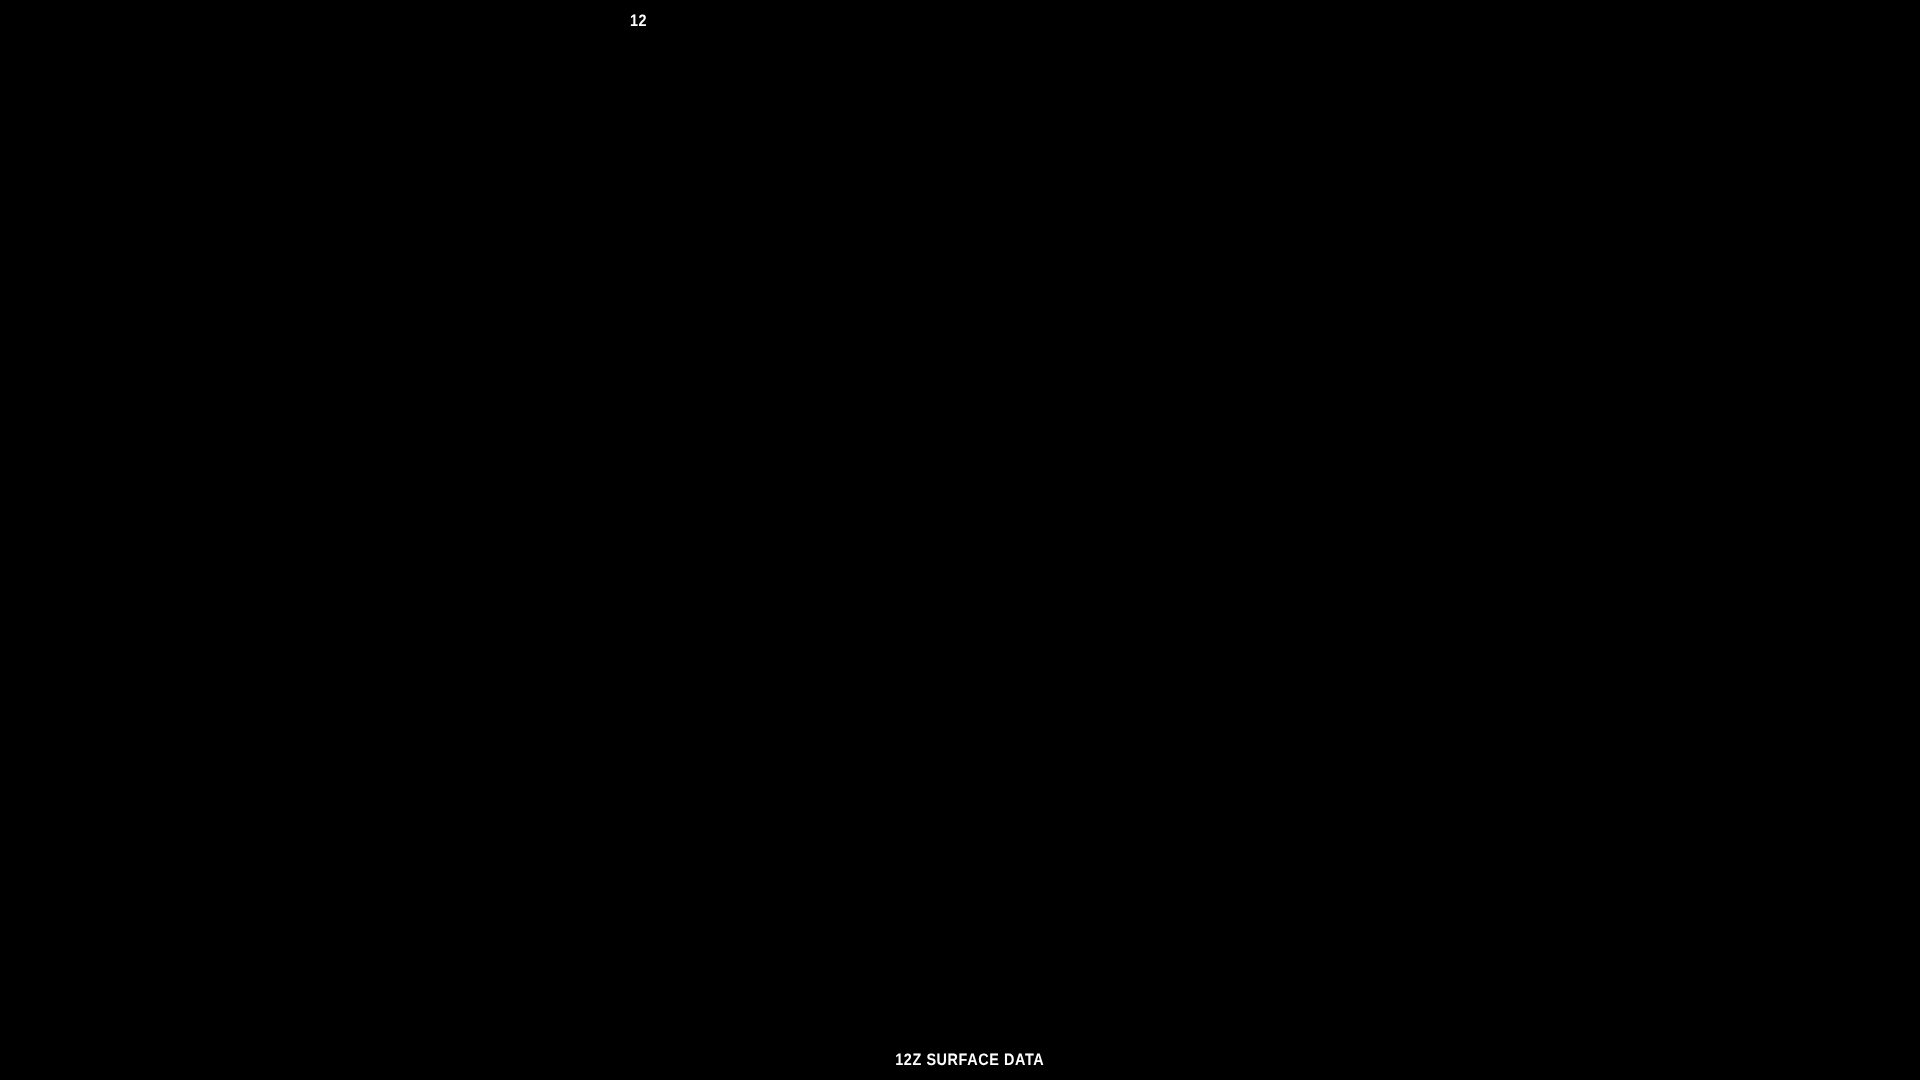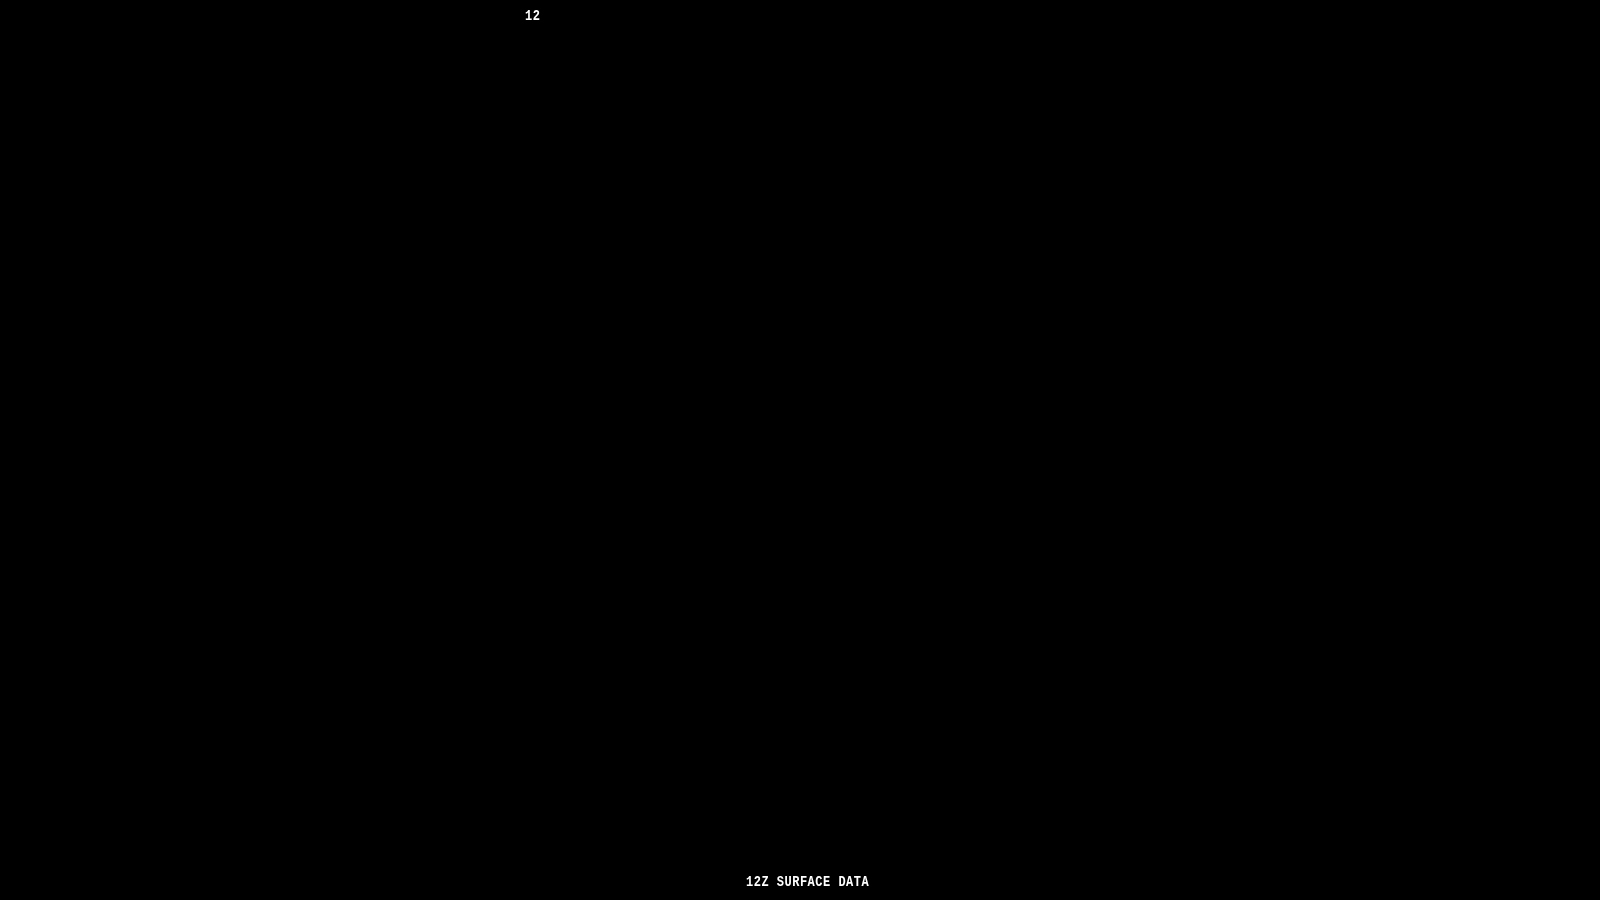--- a/index.html
+++ b/index.html
@@ -8,21 +8,21 @@
     width: 1600px;
     height: 900px;
     background: #000000;
     overflow: hidden;
   }
   .map-canvas {
     position: relative;
     width: 1600px;
     height: 900px;
     background: #000000;
-    font-family: Liberation Mono, monospace;
+    font-family: Liberation Sans, sans-serif;
   }
   .plot-text {
     position: absolute;
     color: #ffffff;
     font-weight: bold;
     font-size: 12px;
     line-height: 12px;
     letter-spacing: 0.5px;
     white-space: pre;
     transform-origin: left top;

